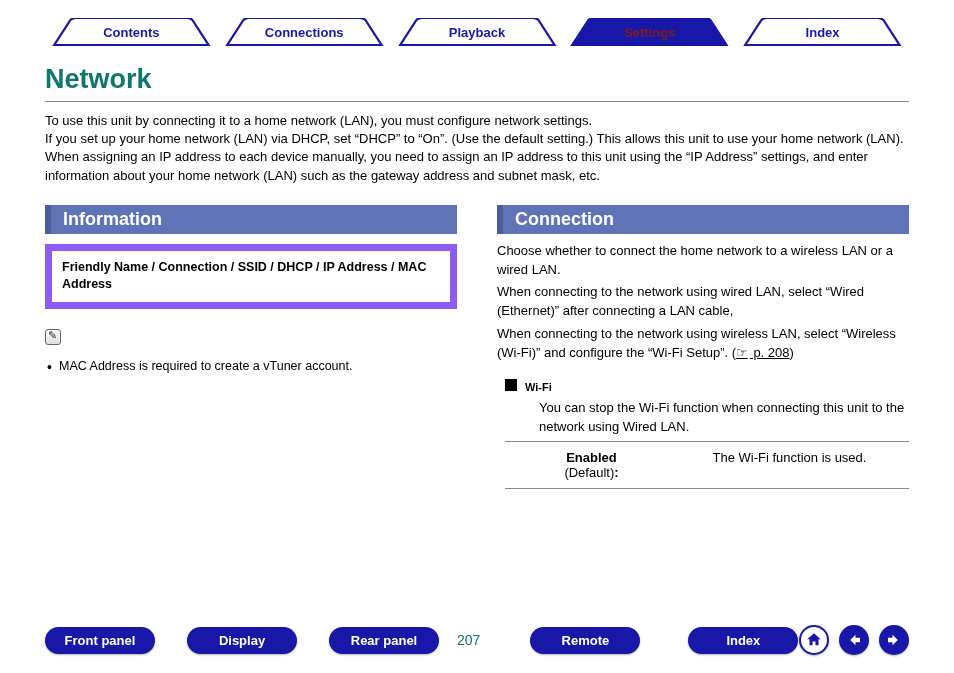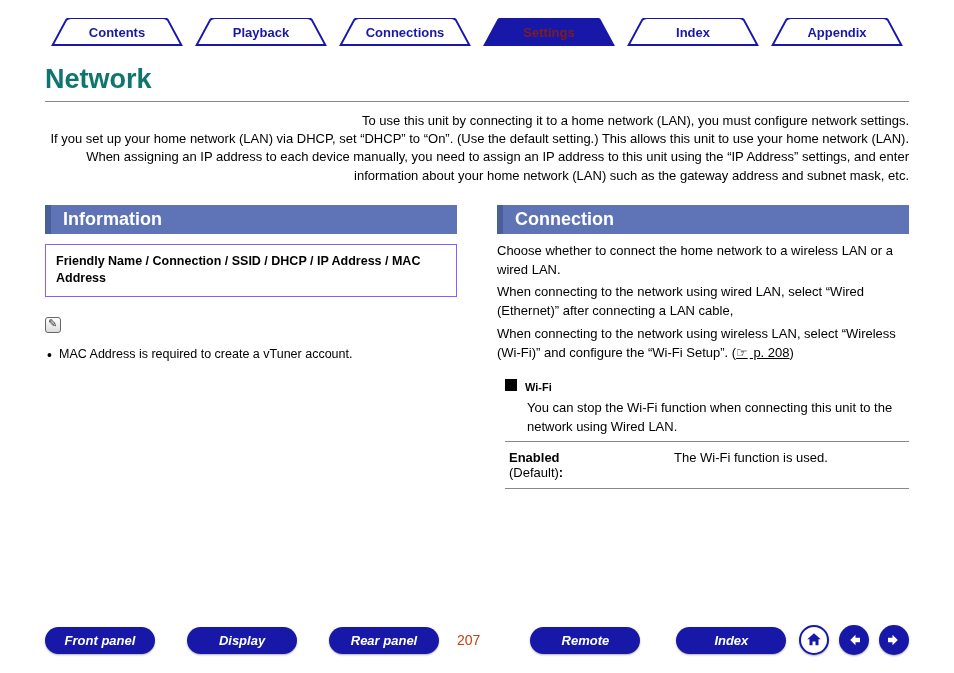--- a/index.html
+++ b/index.html
@@ -44,40 +44,40 @@
   }
   .top-tab.active .tab-text { color: #7f1d1d; }
   
   h1.page-title {
     font-size: 27px;
     font-weight: bold;
     margin: 14px 0 6px 0;
     color: #0f766e;
   }
   hr.sep { border: none; border-top: 1px solid #888; margin: 0 0 10px 0; }
-  .intro p { font-size: 13px; line-height: 1.4; color: #000; text-align: right; }
+  .intro p { font-size: 13px; line-height: 1.4; color: #000; }
   
   .columns {
     display: flex;
     gap: 40px;
     margin-top: 20px;
   }
   .col { flex: 1; }
   .section-header {
     background: #5f74b6;
     color: #fff;
     font-size: 18px;
     font-weight: bold;
     padding: 4px 8px 4px 12px;
     border-left: 6px solid #4a5e9a;
     margin-bottom: 8px;
   }
   .col p { font-size: 13px; line-height: 1.45; margin-bottom: 4px; }
   .info-box {
-    border: 1px solid #8b5cf6;
+    border: 7px solid #8b5cf6;
     padding: 8px 10px;
     font-size: 12.5px;
     font-weight: bold;
     margin: 10px 0 14px 0;
     line-height: 1.4;
   }
   .note-icon {
     display: inline-block;
     width: 16px; height: 16px;
     border: 1px solid #666;
@@ -112,30 +112,31 @@
     font-weight: bold;
     margin: 16px 0 6px 8px;
   }
   .sub-head .square {
     display: inline-block;
     width: 12px; height: 12px;
     background: #000;
     margin-right: 8px;
     vertical-align: 0px;
   }
-  .sub-desc { margin-left: 30px; margin-bottom: 10px; }
+  .sub-desc { margin-left: 42px; margin-bottom: 10px; }
   .opts-table {
     margin-left: 8px;
     border-top: 1px solid #888;
   }
   .opt-row {
     display: flex;
     border-bottom: 1px solid #888;
     padding: 8px 4px;
     font-size: 13px;
+    text-align: center;
   }
   .opt-label { width: 165px; font-weight: bold; }
   .opt-label .subnote { font-weight: normal; }
   .opt-desc { flex: 1; }
   
   .footer {
     position: absolute;
     bottom: 18px;
     left: 45px; right: 45px;
     display: flex;
@@ -145,28 +146,27 @@
     background: #1818a8;
     color: #fff;
     font-size: 13px;
     font-weight: bold;
     border-radius: 16px;
     padding: 6px 0;
     width: 110px;
     text-align: center;
     cursor: pointer;
     box-shadow: 0 1px 2px rgba(0,0,0,0.3);
-    font-style: italic;
   }
   .footer-left { display: flex; gap: 32px; align-items: center; }
-  .footer-right { display: flex; gap: 36px; align-items: center; margin-left: 32px;}
+  .footer-right { display: flex; gap: 48px; align-items: center; margin-left: 32px;}
   .page-num {
     font-size: 14px;
     margin: 0 18px;
-    color: #c2410c;
+    color: #0f766e;
   }
   .nav-icons {
     margin-left: auto;
     display: flex;
     gap: 10px;
     align-items: center;
   }
   .circ {
     width: 30px; height: 30px;
     border-radius: 50%;
@@ -190,45 +190,39 @@
       <div class="top-tab">
         <svg viewBox="0 0 150 28" preserveAspectRatio="none">
           <path d="M8 27 L22 2 Q24 0 27 0 L123 0 Q126 0 128 2 L142 27 Z" fill="#ffffff" stroke="#1818a8" stroke-width="2"></path>
         </svg>
         <span class="tab-text">Contents</span>
       </div>
       <div class="top-tab">
         <svg viewBox="0 0 150 28" preserveAspectRatio="none">
           <path d="M8 27 L22 2 Q24 0 27 0 L123 0 Q126 0 128 2 L142 27 Z" fill="#ffffff" stroke="#1818a8" stroke-width="2"></path>
         </svg>
+        <span class="tab-text">Connections</span>
+      </div>
+      <div class="top-tab">
+        <svg viewBox="0 0 150 28" preserveAspectRatio="none">
+          <path d="M8 27 L22 2 Q24 0 27 0 L123 0 Q126 0 128 2 L142 27 Z" fill="#ffffff" stroke="#1818a8" stroke-width="2"></path>
+        </svg>
         <span class="tab-text">Playback</span>
       </div>
-      <div class="top-tab">
-        <svg viewBox="0 0 150 28" preserveAspectRatio="none">
-          <path d="M8 27 L22 2 Q24 0 27 0 L123 0 Q126 0 128 2 L142 27 Z" fill="#ffffff" stroke="#1818a8" stroke-width="2"></path>
-        </svg>
-        <span class="tab-text">Connections</span>
-      </div>
       <div class="top-tab active">
         <svg viewBox="0 0 150 28" preserveAspectRatio="none">
           <path d="M8 27 L22 2 Q24 0 27 0 L123 0 Q126 0 128 2 L142 27 Z" fill="#1818a8" stroke="#1818a8" stroke-width="2"></path>
         </svg>
         <span class="tab-text">Settings</span>
       </div>
       <div class="top-tab">
         <svg viewBox="0 0 150 28" preserveAspectRatio="none">
           <path d="M8 27 L22 2 Q24 0 27 0 L123 0 Q126 0 128 2 L142 27 Z" fill="#ffffff" stroke="#1818a8" stroke-width="2"></path>
         </svg>
         <span class="tab-text">Index</span>
-      </div>
-      <div class="top-tab">
-        <svg viewBox="0 0 150 28" preserveAspectRatio="none">
-          <path d="M8 27 L22 2 Q24 0 27 0 L123 0 Q126 0 128 2 L142 27 Z" fill="#ffffff" stroke="#1818a8" stroke-width="2"></path>
-        </svg>
-        <span class="tab-text">Appendix</span>
       </div>
     </div>
 
   <h1 class="page-title">Network</h1>
   <hr class="sep">
 
   <div class="intro">
     <p>To use this unit by connecting it to a home network (LAN), you must configure network settings.</p>
     <p>If you set up your home network (LAN) via DHCP, set “DHCP” to “On”. (Use the default setting.) This allows this unit to use your home network (LAN).</p>
     <p>When assigning an IP address to each device manually, you need to assign an IP address to this unit using the “IP Address” settings, and enter information about your home network (LAN) such as the gateway address and subnet mask, etc.</p>

